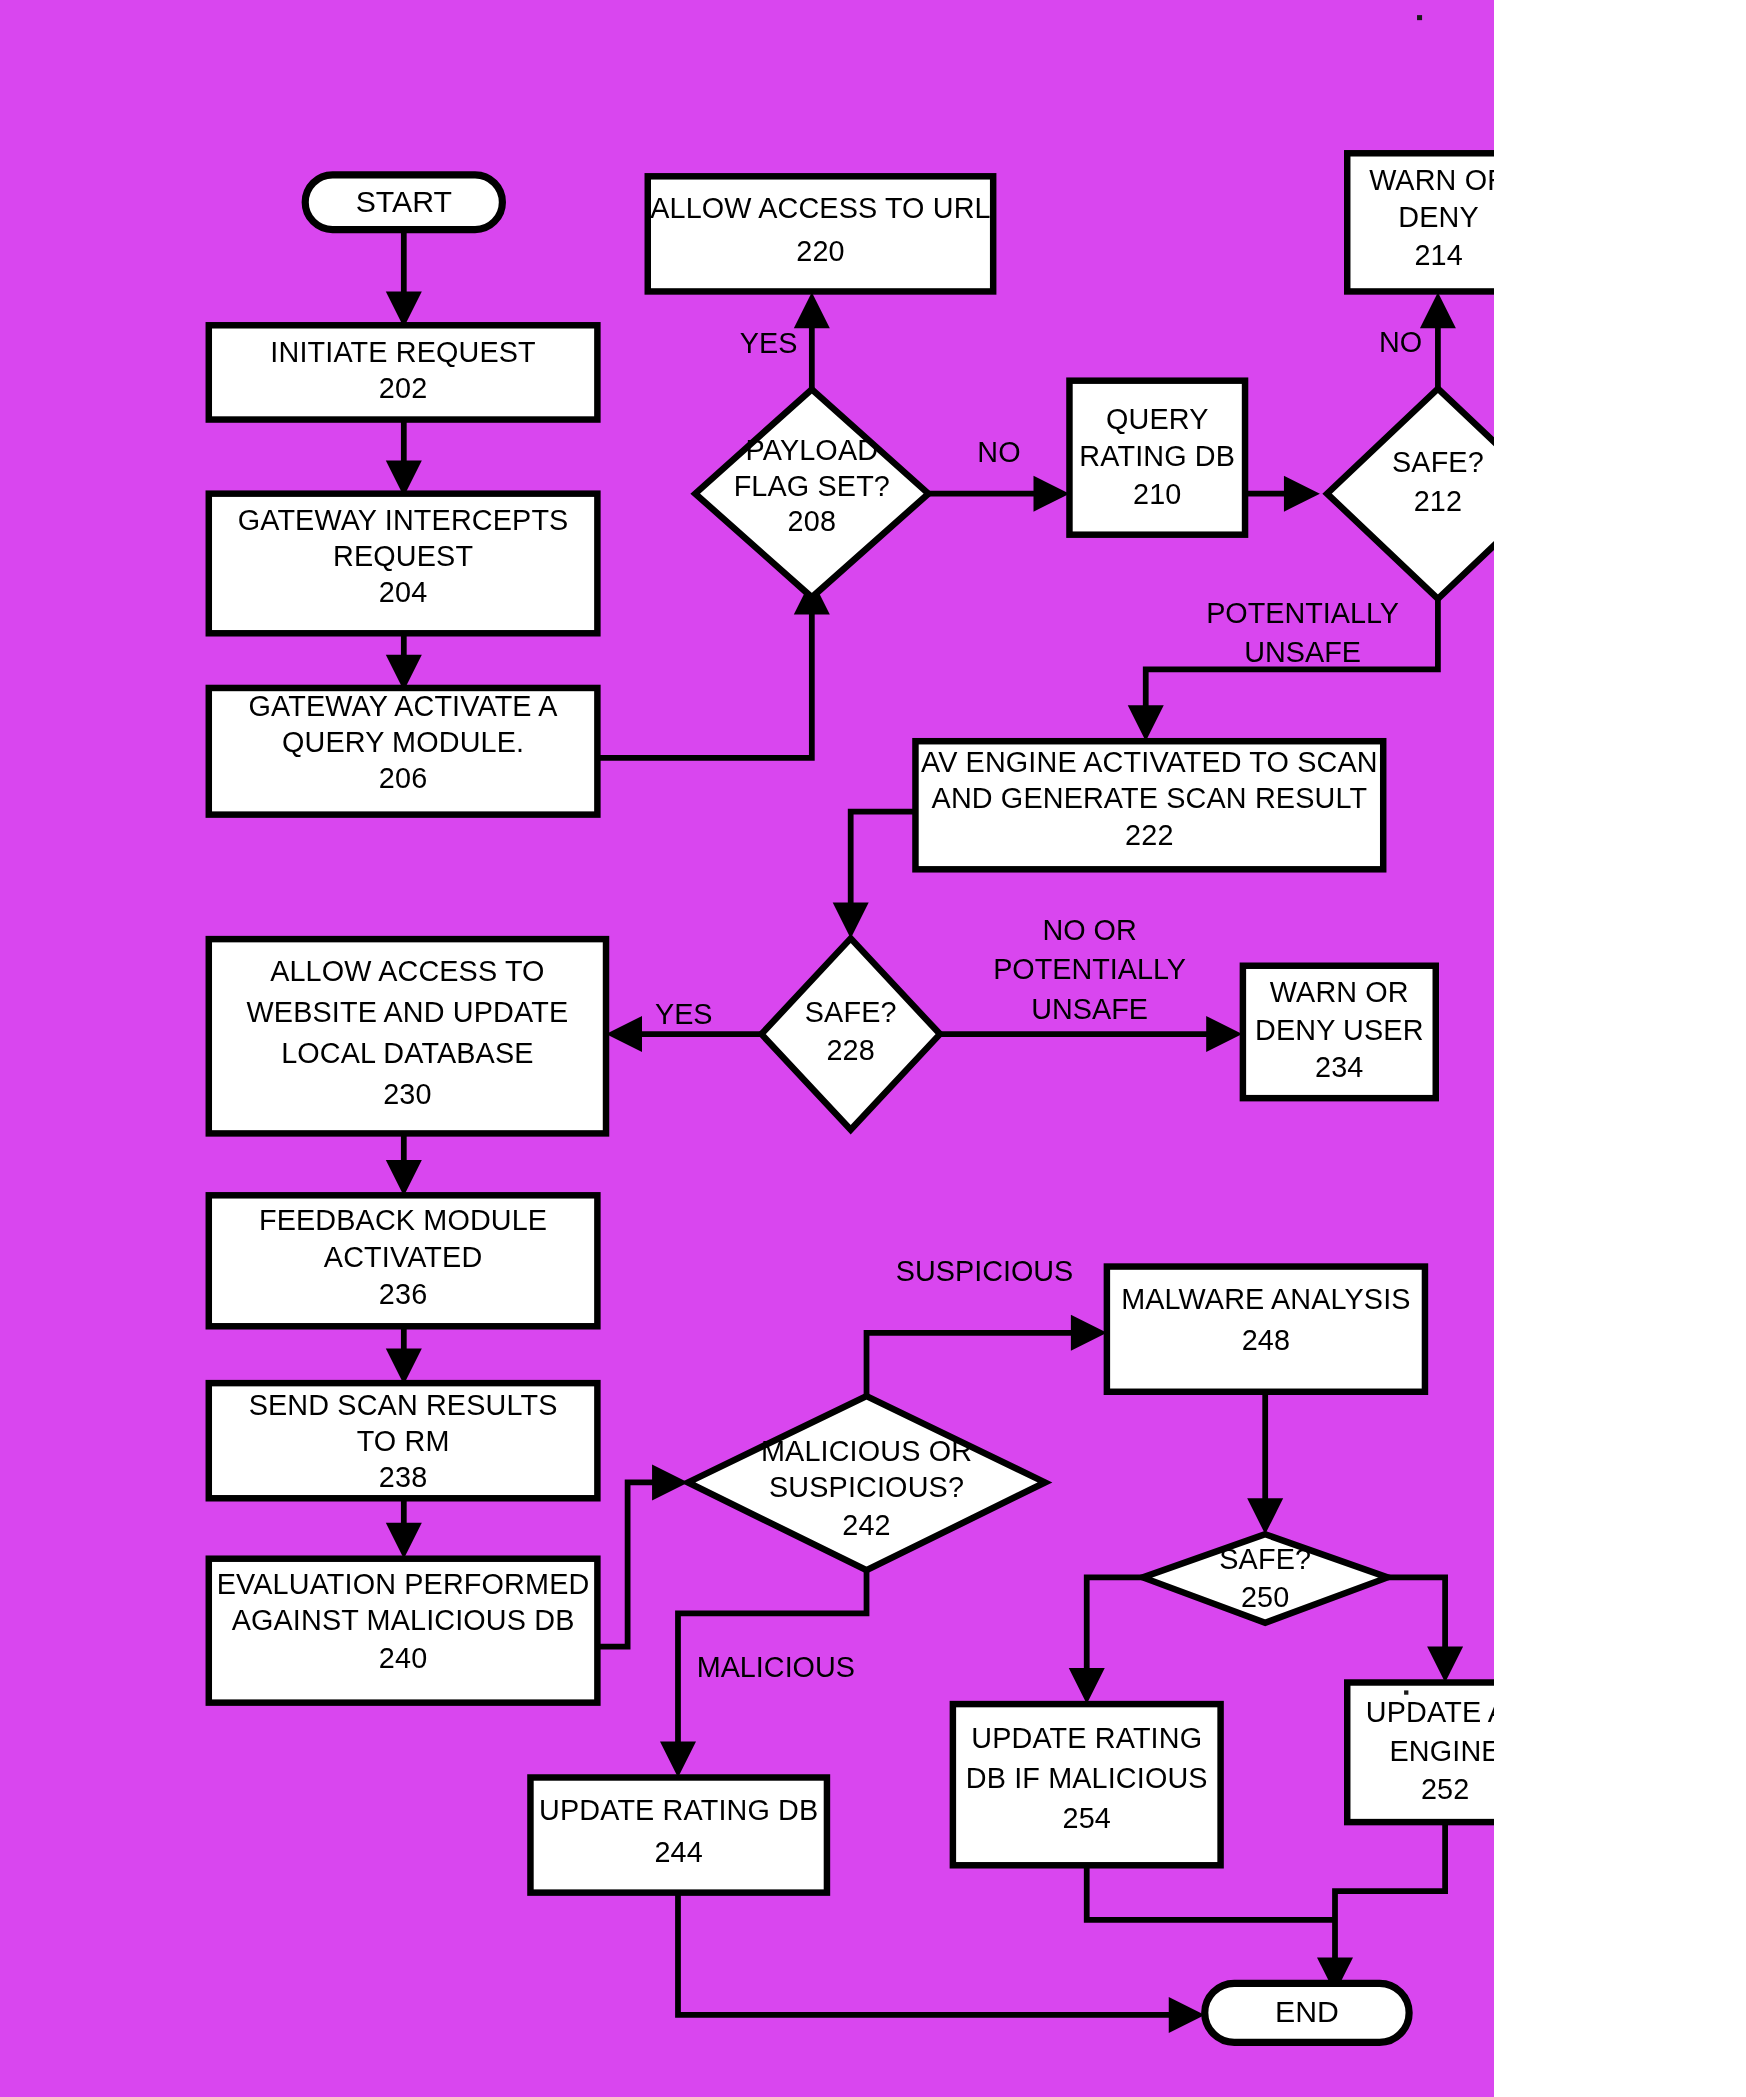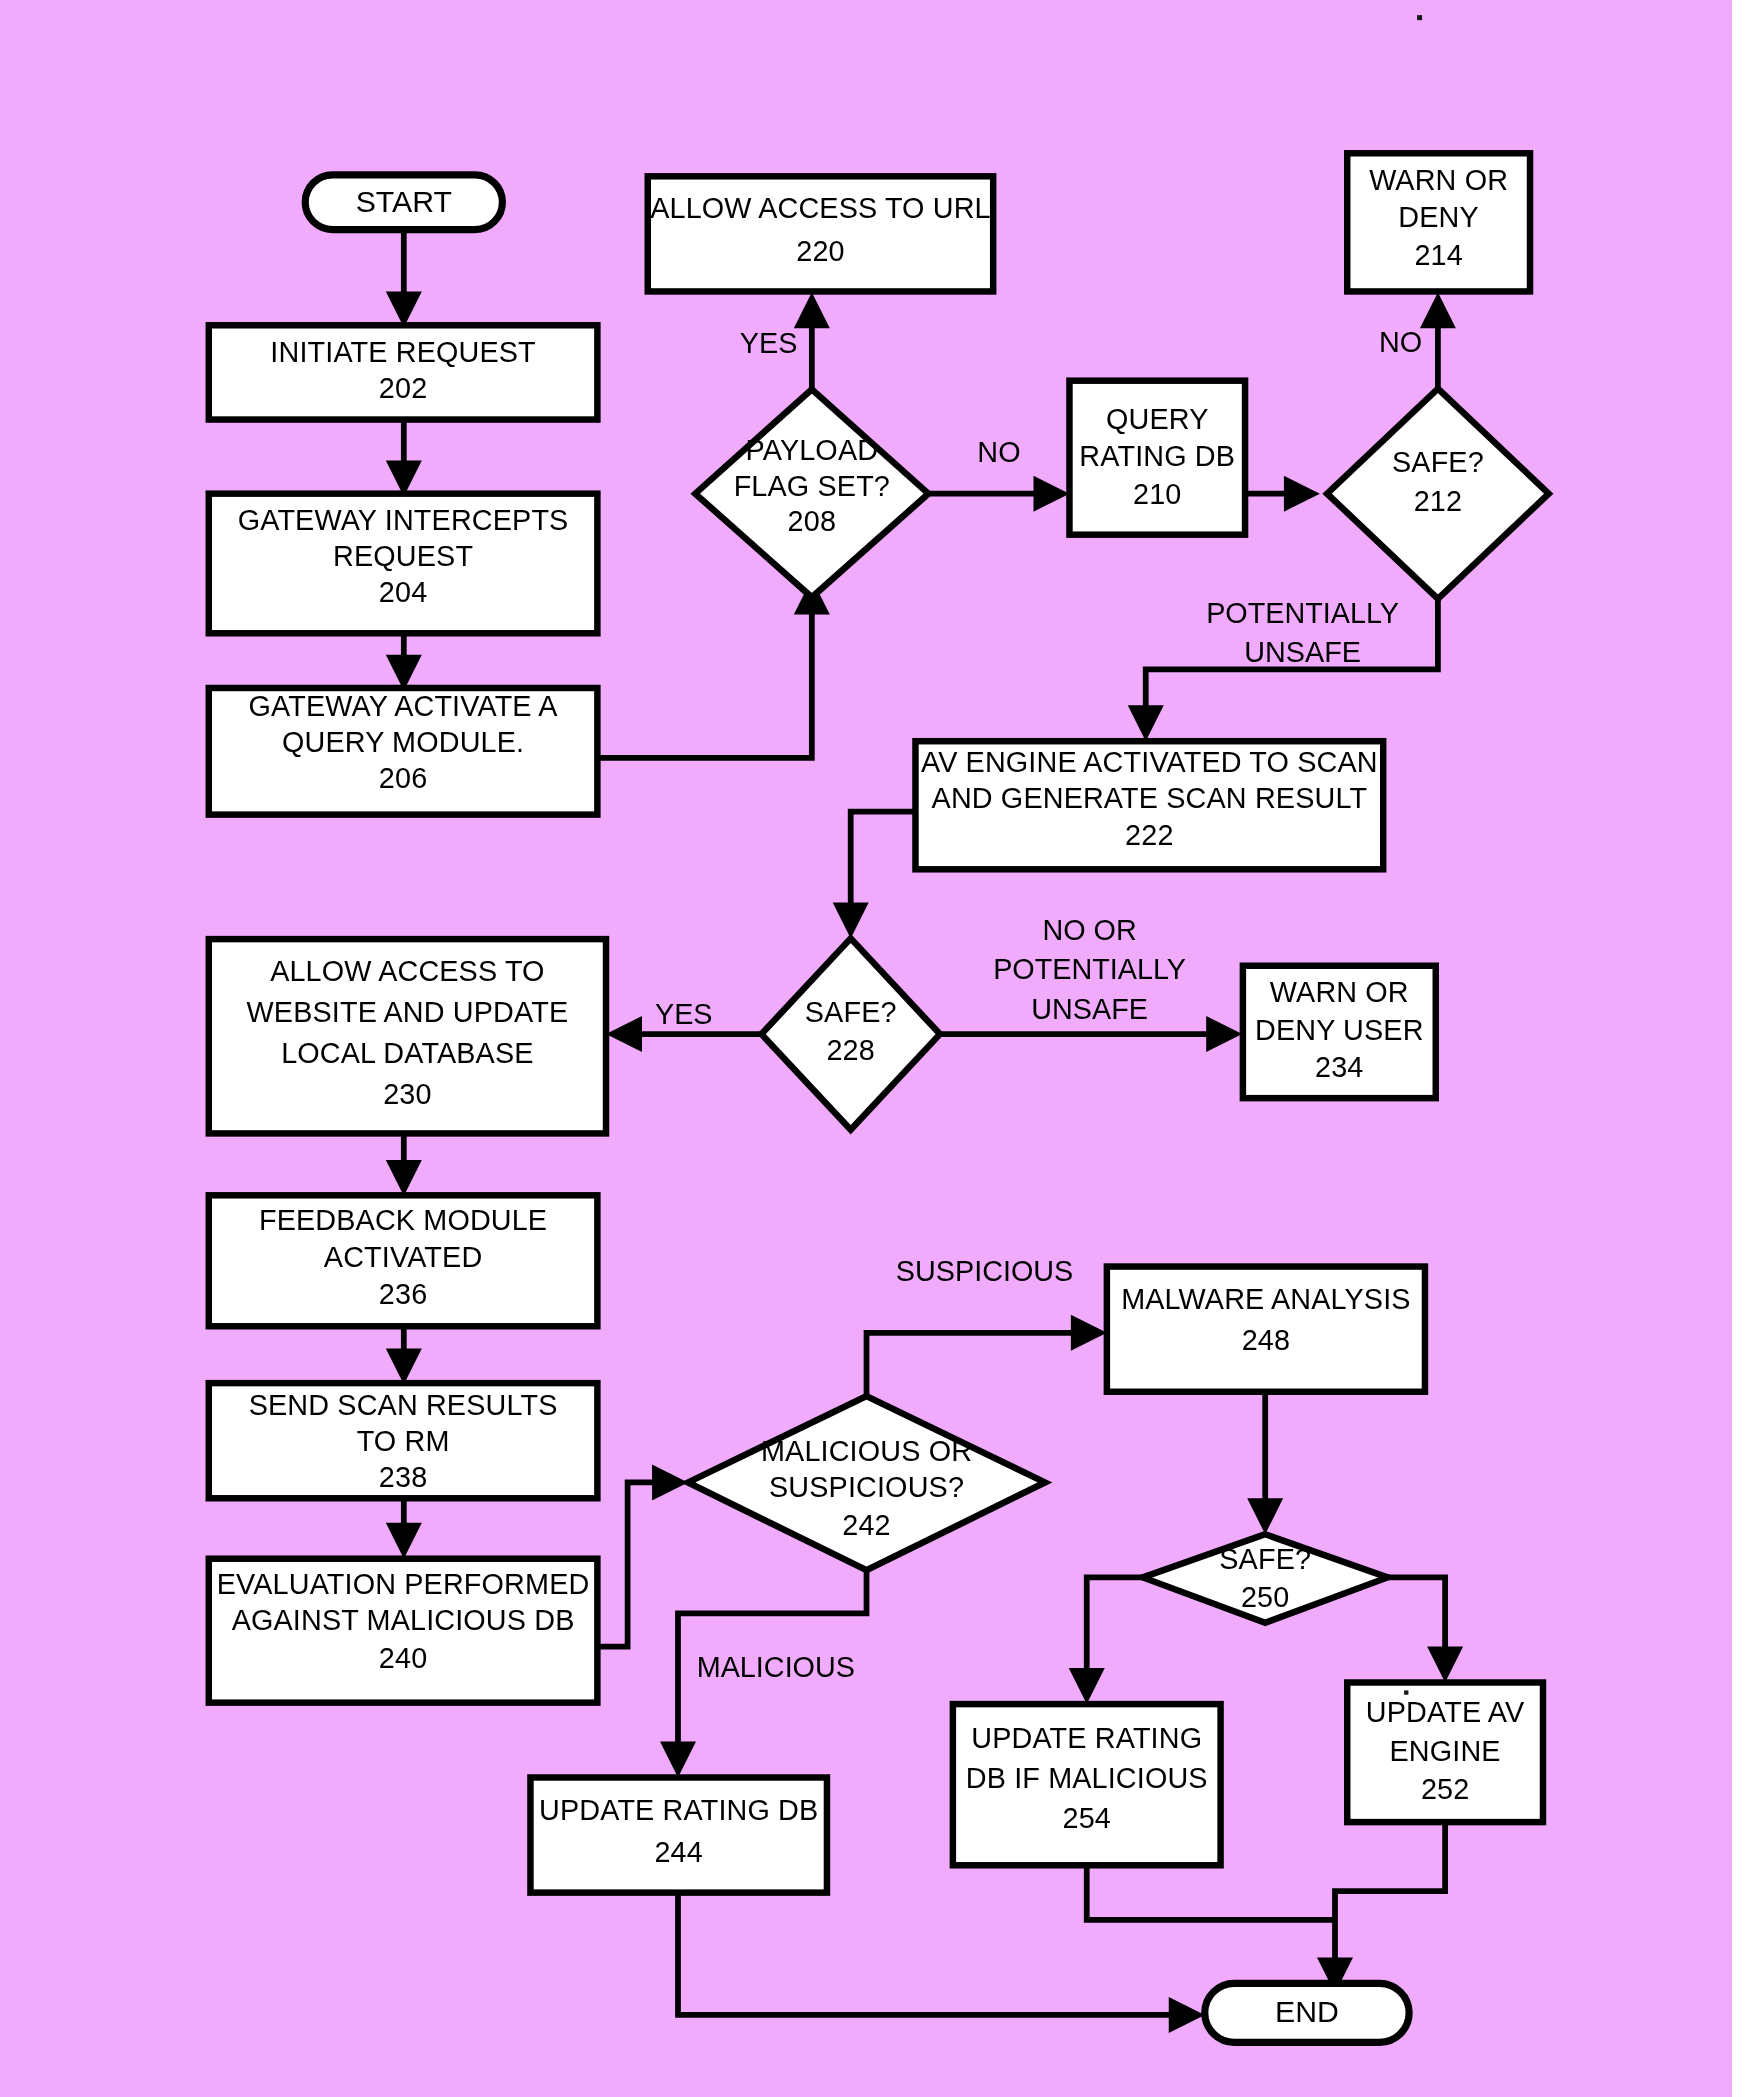--- a/index.html
+++ b/index.html
@@ -5,23 +5,23 @@
   html, body {
     margin: 0;
     padding: 0;
     background: #ffffff;
   }
   body {
     font-family: "Liberation Sans", sans-serif;
   }
   #page {
     position: relative;
-    width: 1732px;
+    width: 1494px;
     height: 2097px;
-    background: #f0abfc;
+    background: #d946ef;
     overflow: hidden;
   }
   svg#flow {
     display: block;
     width: 1746px;
     height: 2097px;
   }
   .shape {
     fill: #ffffff;
     stroke: #000000;

